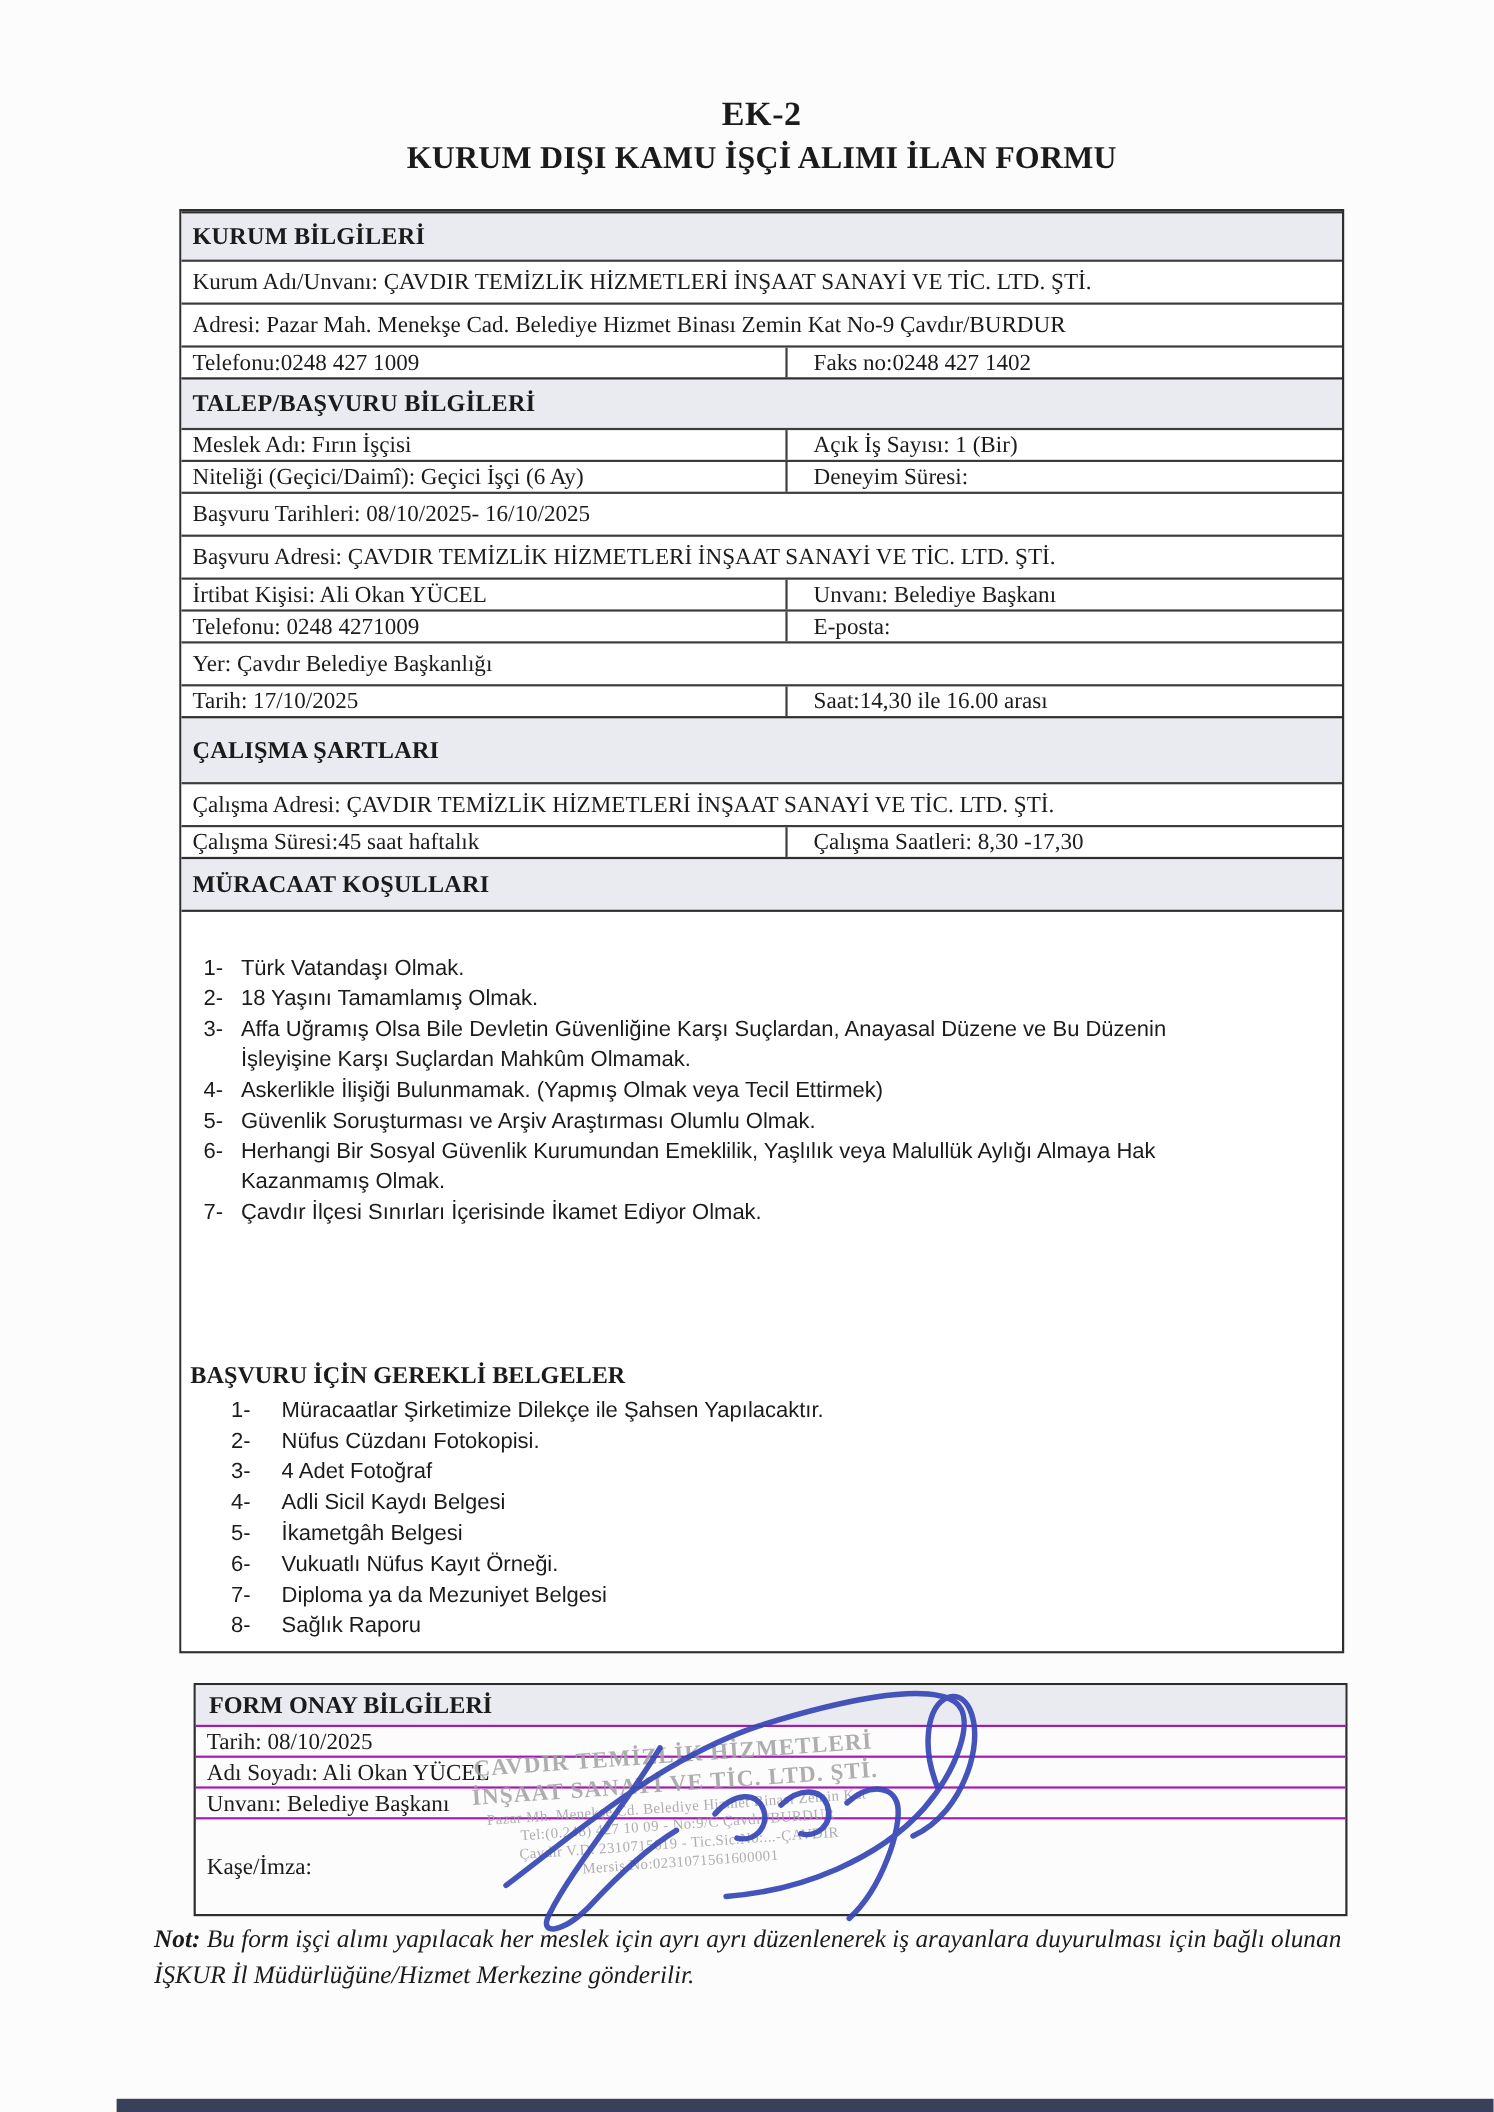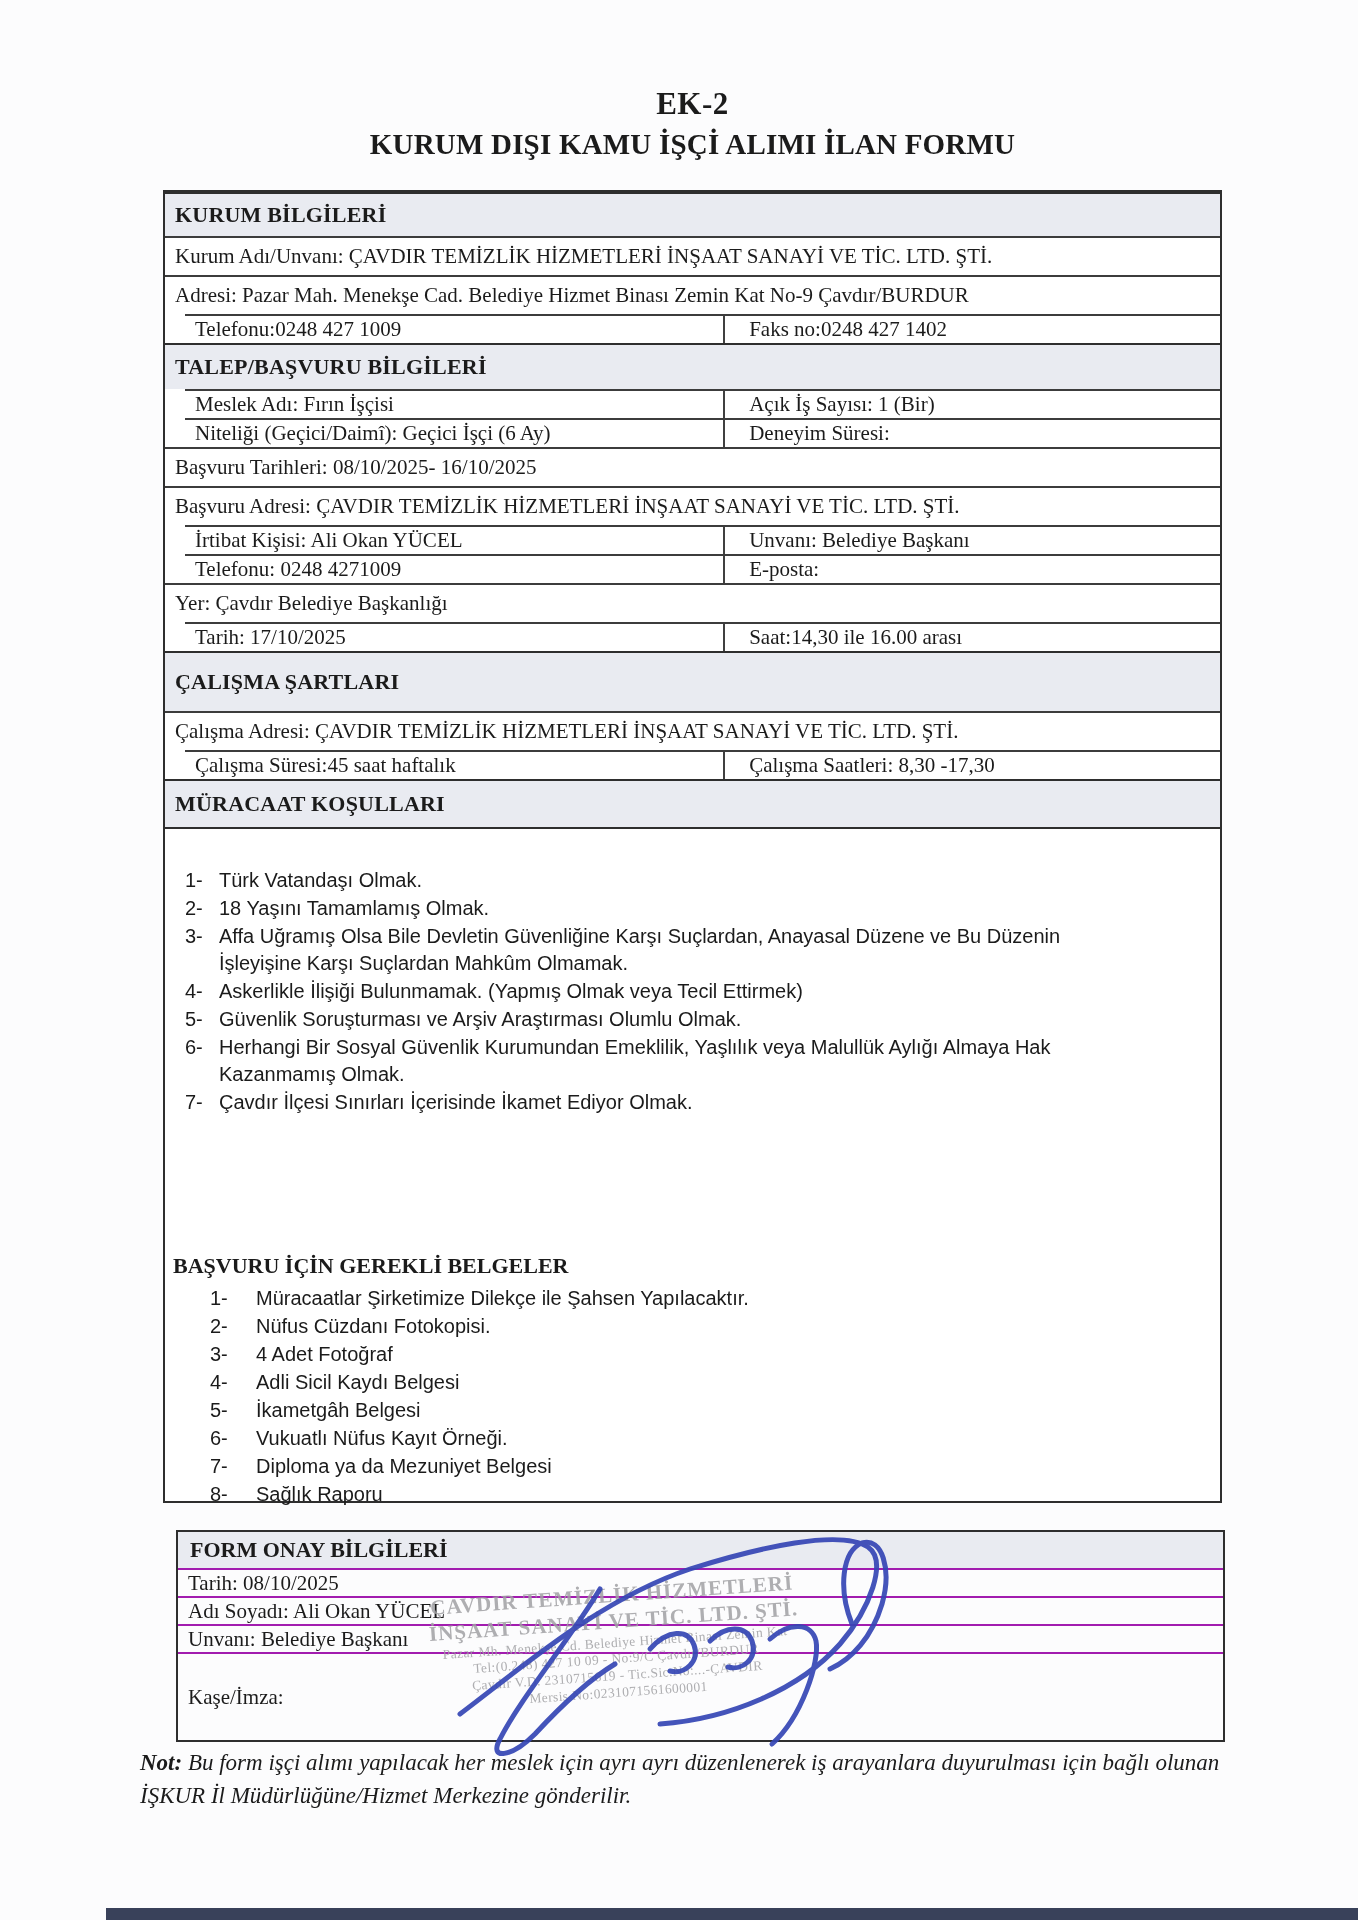--- a/index.html
+++ b/index.html
@@ -8,36 +8,36 @@
   .titles{position:absolute;left:163px;width:1059px;top:86px;text-align:center;}
   .t1{font-size:31px;font-weight:bold;letter-spacing:.5px;}
   .t2{font-size:29px;font-weight:bold;margin-top:6px;letter-spacing:.2px;}
 
   .maintable{position:absolute;left:163px;top:190px;width:1059px;
              border:2px solid #2e2e2e;box-sizing:border-box;background:#fff;}
   .trow{box-sizing:border-box;border-top:2px solid #3c3c3c;display:flex;align-items:center;
         font-size:21px;line-height:1.05;background:#fff;}
   .trow:first-child{border-top:none;}
   .full{height:39px;padding-left:10px;}
-  .split{height:29px;padding:0;margin-left:20px;}
+  .split{height:29px;padding:0;}
   .lcell{width:52%;padding-left:10px;box-sizing:border-box;}
   .rcell{flex:1;height:100%;display:flex;align-items:center;border-left:2px solid #404040;
          padding-left:24px;box-sizing:border-box;}
   .thead{box-sizing:border-box;border-top:2px solid #2e2e2e;background:#e9ebf1;display:flex;
          align-items:center;font-weight:bold;font-size:22px;padding-left:10px;letter-spacing:.2px;}
   .h44{height:44px;} .h46{height:46px;} .h48{height:48px;} .h60{height:60px;}
   .bigbox{box-sizing:border-box;border-top:2px solid #2e2e2e;height:674px;position:relative;background:#fff;}
 
   .mlist{position:absolute;top:38px;left:20px;right:98px;
          font-family:"Liberation Sans", sans-serif;font-size:20px;line-height:27px;}
   .mitem{display:flex;margin-bottom:1px;}
   .mnum{width:34px;flex:none;}
   .mtext{flex:1;}
 
-  .bwrap{position:absolute;top:424px;left:8px;right:98px;}
+  .bwrap{position:absolute;top:408px;left:8px;right:98px;}
   .bhead{font-family:"Liberation Serif", serif;font-weight:bold;font-size:22px;margin-bottom:6px;}
   .blist{margin-left:37px;font-family:"Liberation Sans", sans-serif;font-size:20px;line-height:27px;}
   .bitem{display:flex;margin-bottom:1px;}
   .bnum{width:46px;flex:none;}
 
   .fotable{position:absolute;left:176px;top:1530px;width:1049px;border:2px solid #2e2e2e;
            box-sizing:border-box;background:transparent;}
   .fohead{box-sizing:border-box;height:36px;background:#e9ebf1;display:flex;align-items:center;
           font-weight:bold;font-size:22px;padding-left:12px;}
   .forow{box-sizing:border-box;border-top:2px solid #a21caf;height:28px;display:flex;align-items:center;

